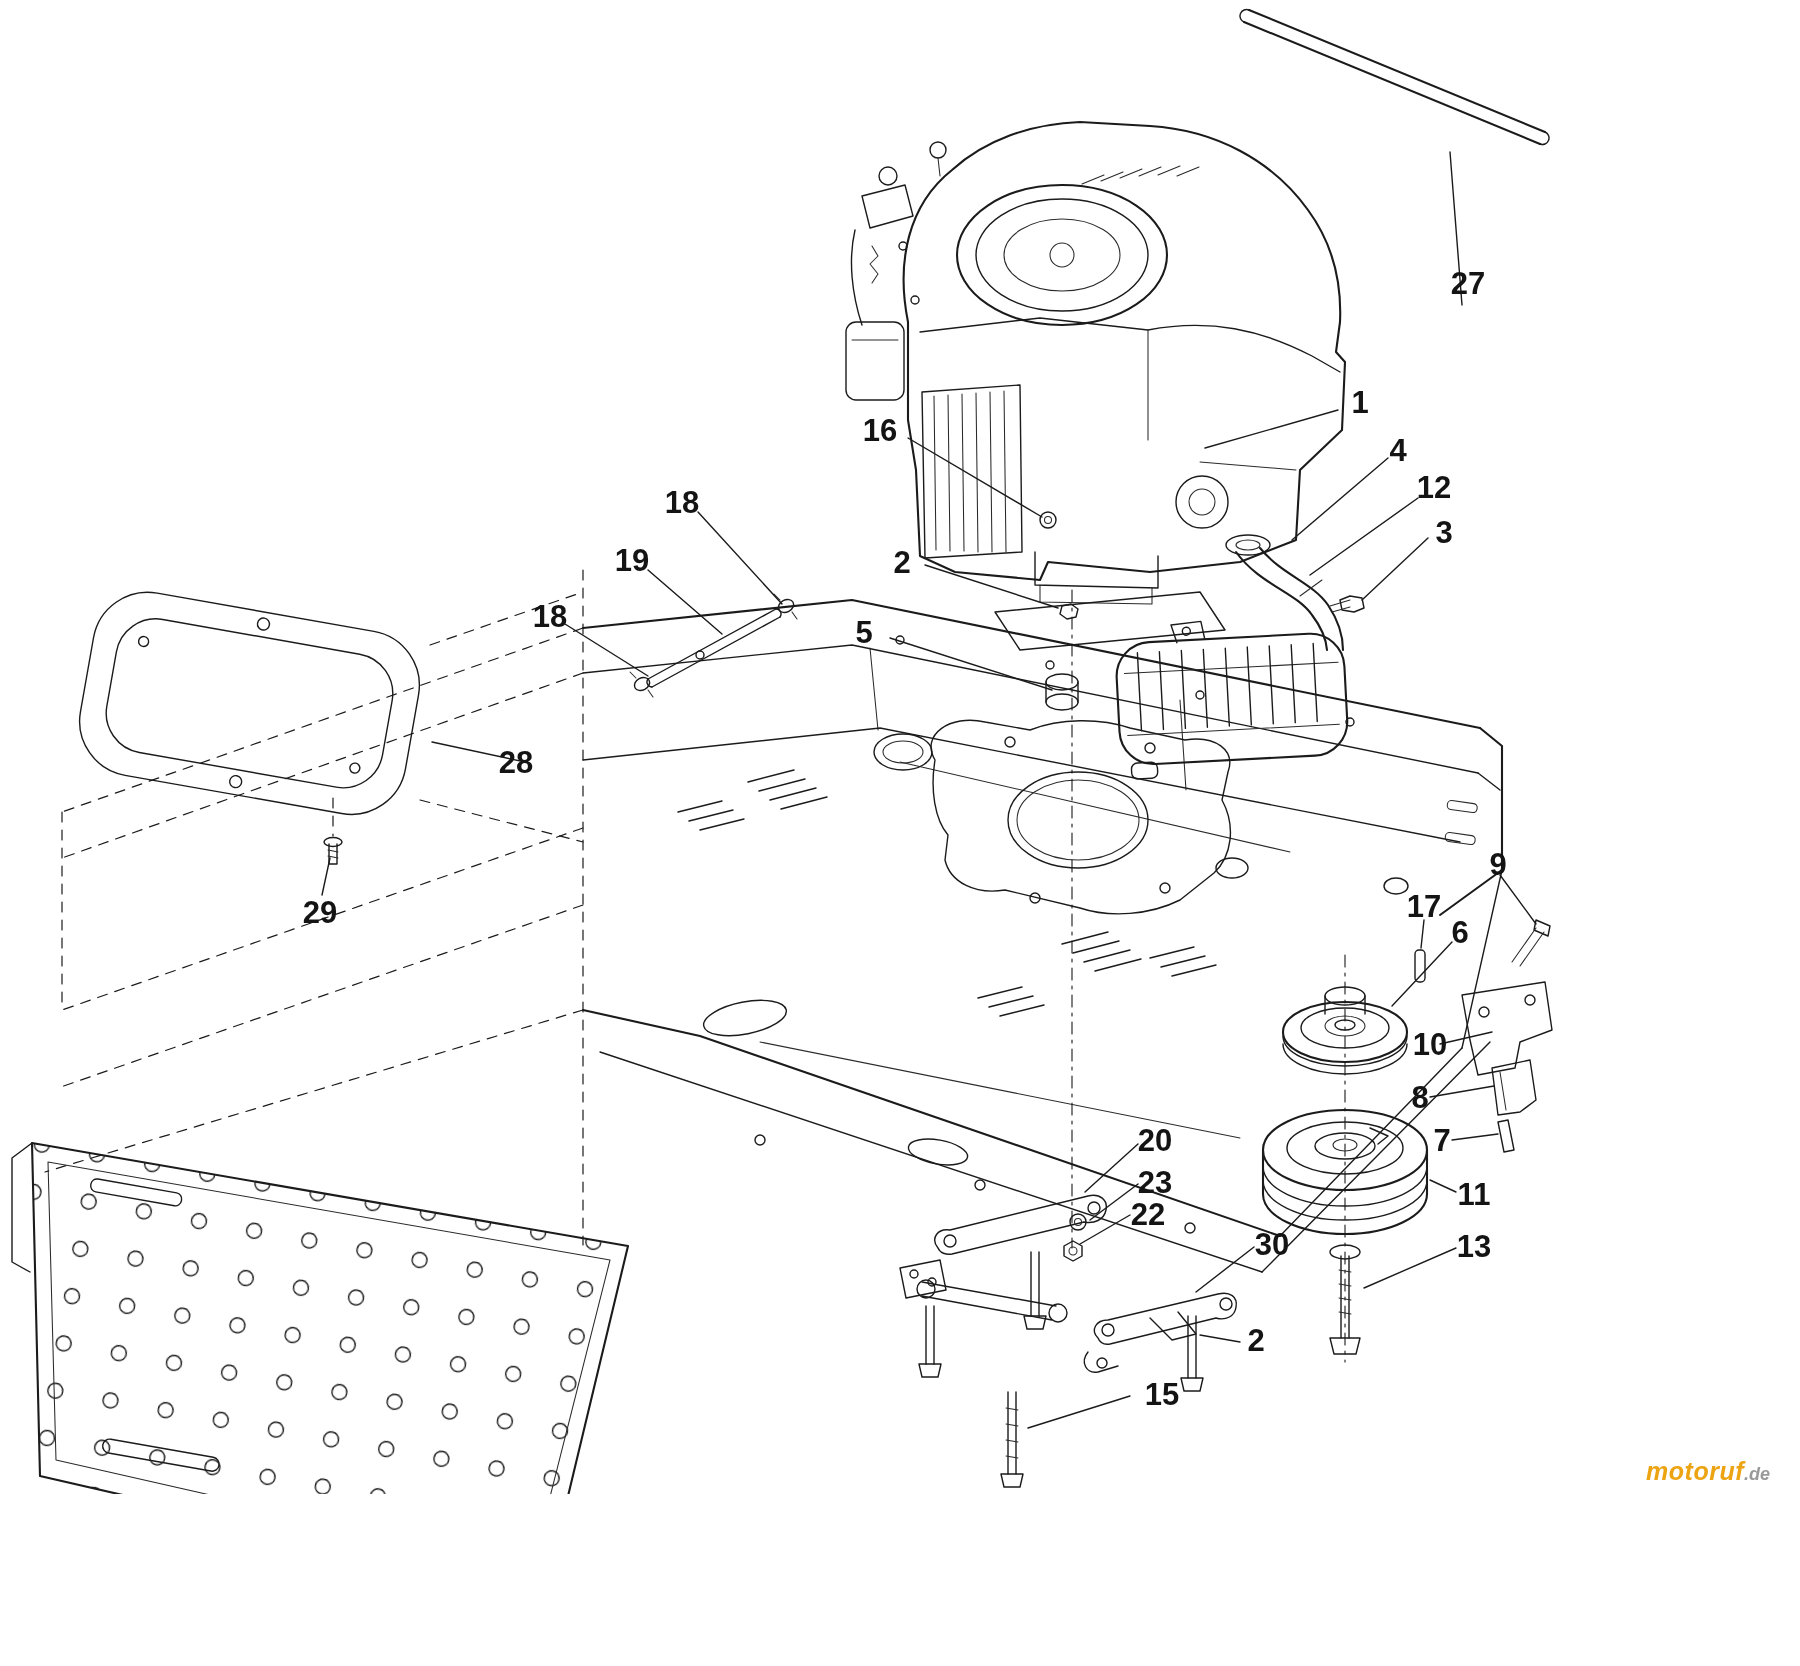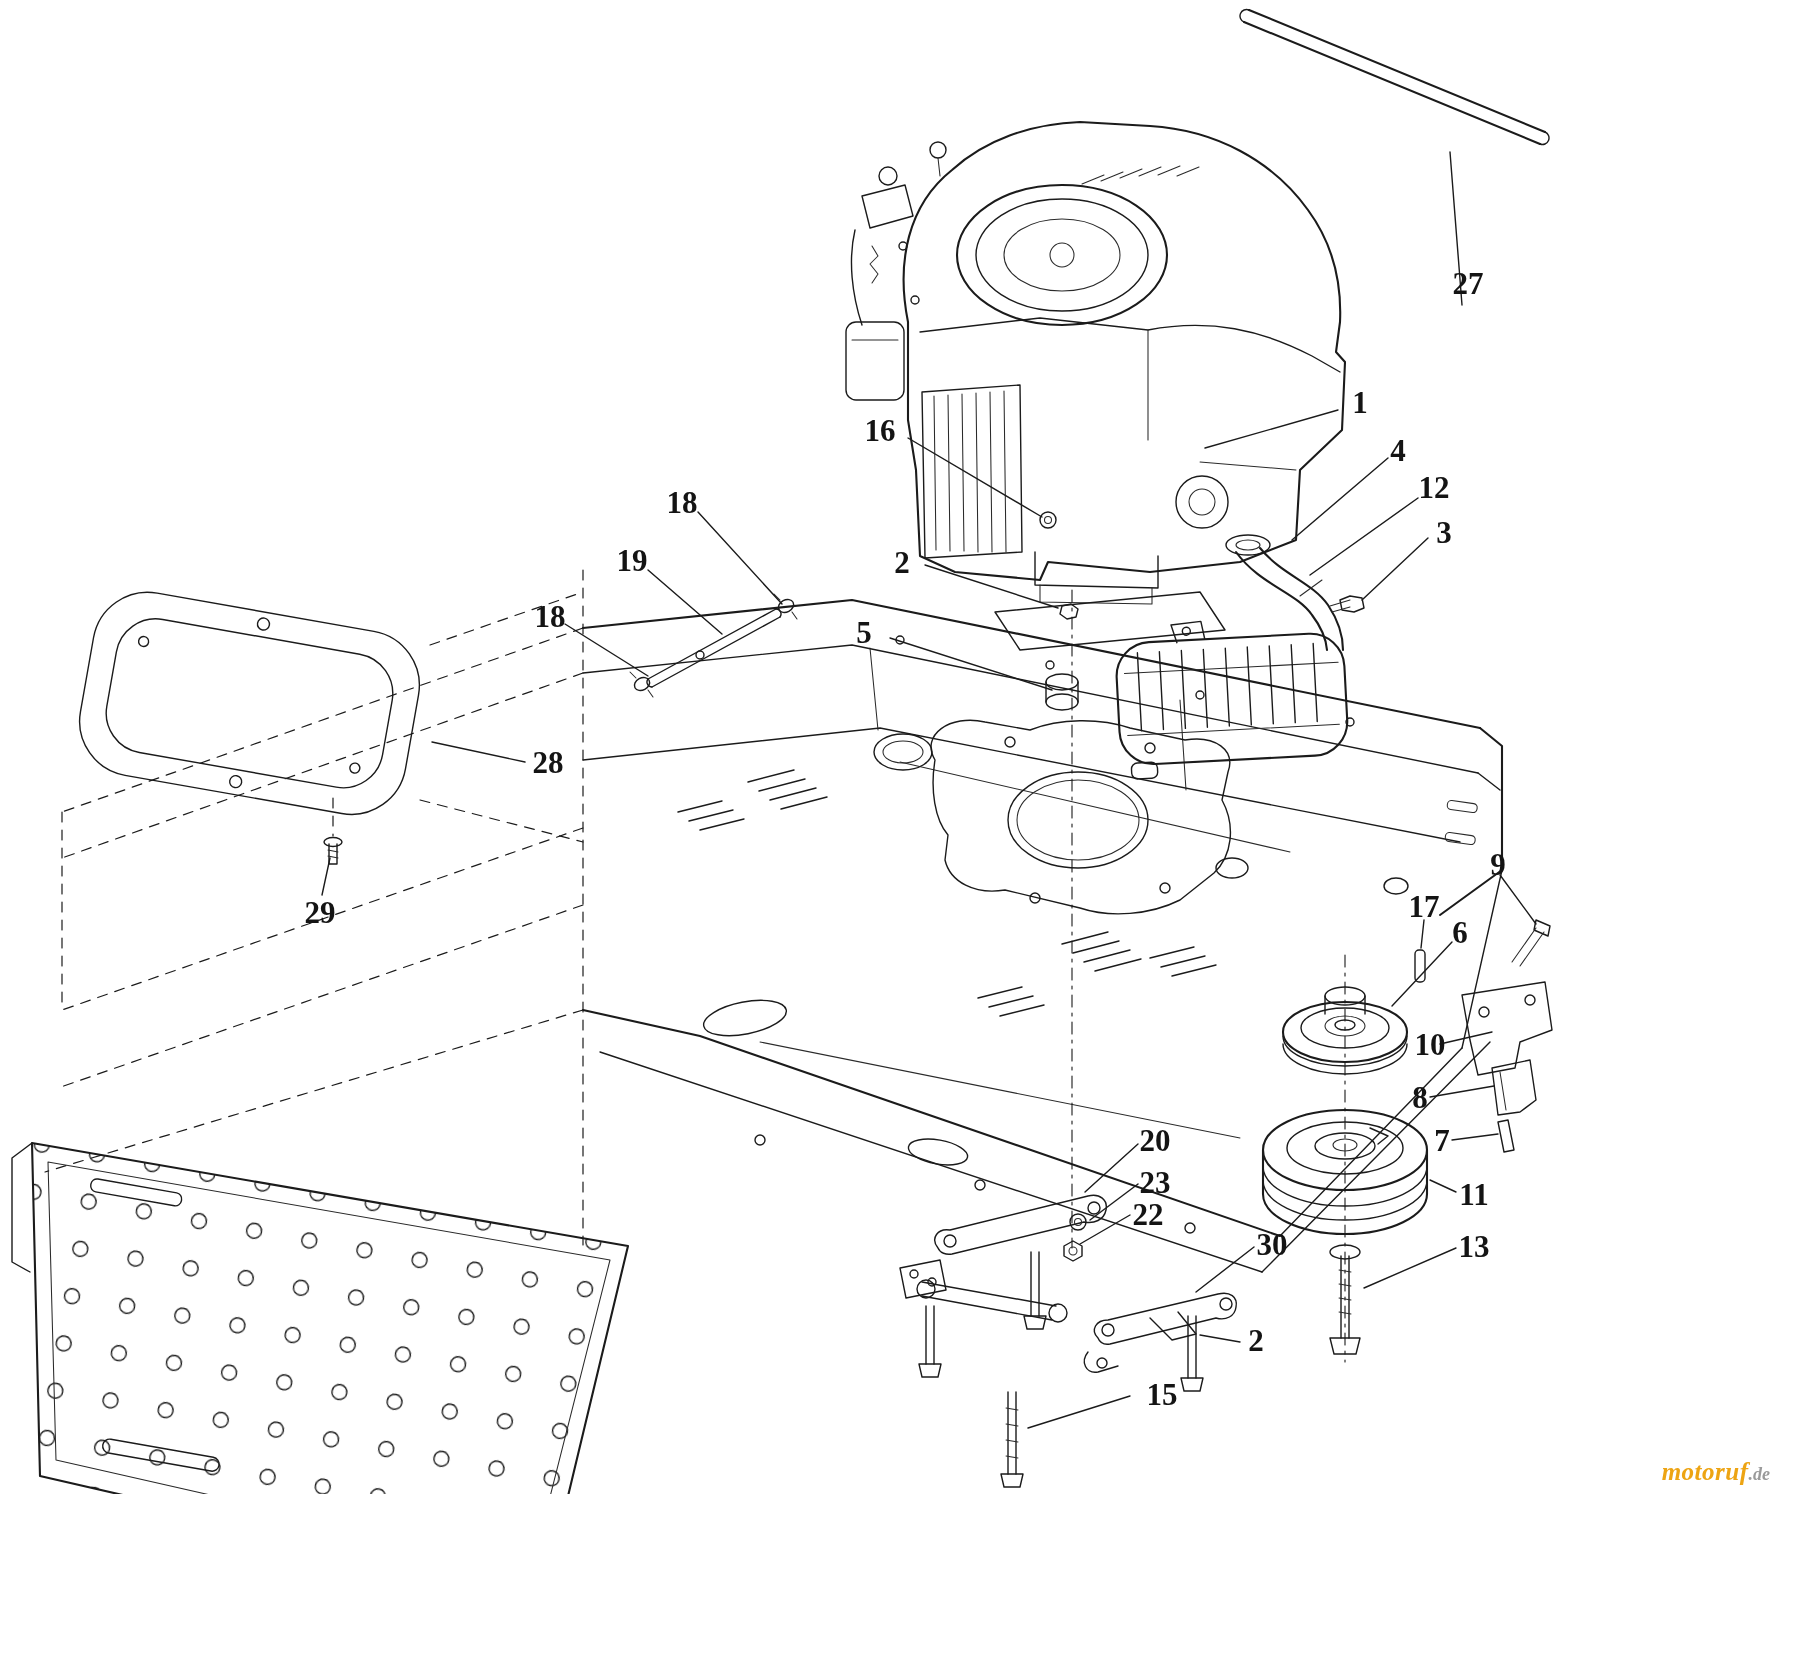--- a/index.html
+++ b/index.html
@@ -1,17 +1,17 @@
 <!DOCTYPE html>
 <html><head>
 <meta charset="utf-8">
 <style>
   html,body{margin:0;padding:0;background:#ffffff;}
   .stage{position:relative;width:1800px;height:1494px;background:#ffffff;overflow:hidden;
-         font-family:Liberation Serif, serif;}
+         font-family:Liberation Sans, sans-serif;}
   .stage svg{position:absolute;left:0;top:0;}
   svg *{fill:none;stroke:#1b1b1b;stroke-width:1.4;stroke-linecap:round;stroke-linejoin:round;}
   svg .w2{stroke-width:2.1;}
   svg .thin{stroke-width:1.05;stroke:#2a2a2a;}
   svg .dash{stroke-dasharray:10 8;stroke-width:1.2;}
   svg .cdash{stroke-dasharray:12 6 3 6;stroke-width:1.1;}
   svg .leader{stroke-width:1.6;}
   svg .holes{fill:url(#holePat);}
   .callout{position:absolute;transform:translate(-50%,-50%);font-size:31px;font-weight:700;
            color:#141414;line-height:1;white-space:nowrap;}
@@ -330,21 +330,21 @@
       <span class="callout" style="left: 1360px; top: 402px;">1</span>
       <span class="callout" style="left: 1398px; top: 450px;">4</span>
       <span class="callout" style="left: 1434px; top: 487px;">12</span>
       <span class="callout" style="left: 1444px; top: 532px;">3</span>
       <span class="callout" style="left: 880px; top: 430px; text-align: center;">16</span>
       <span class="callout" style="left: 902px; top: 562px;">2</span>
       <span class="callout" style="left: 864px; top: 632px;">5</span>
       <span class="callout" style="left: 682px; top: 502px;">18</span>
       <span class="callout" style="left: 632px; top: 560px;">19</span>
       <span class="callout" style="left: 550px; top: 616px;">18</span>
-      <span class="callout" style="left: 548px; top: 762px;">28</span>
+      <span class="callout" style="left: 516px; top: 762px;">28</span>
       <span class="callout" style="left: 320px; top: 912px;">29</span>
       <span class="callout" style="left: 1498px; top: 864px;">9</span>
       <span class="callout" style="left: 1424px; top: 906px;">17</span>
       <span class="callout" style="left: 1460px; top: 932px;">6</span>
       <span class="callout" style="left: 1430px; top: 1044px;">10</span>
       <span class="callout" style="left: 1420px; top: 1097px;">8</span>
       <span class="callout" style="left: 1442px; top: 1140px;">7</span>
       <span class="callout" style="left: 1474px; top: 1194px;">11</span>
       <span class="callout" style="left: 1474px; top: 1246px;">13</span>
       <span class="callout" style="left: 1155px; top: 1140px;">20</span>

